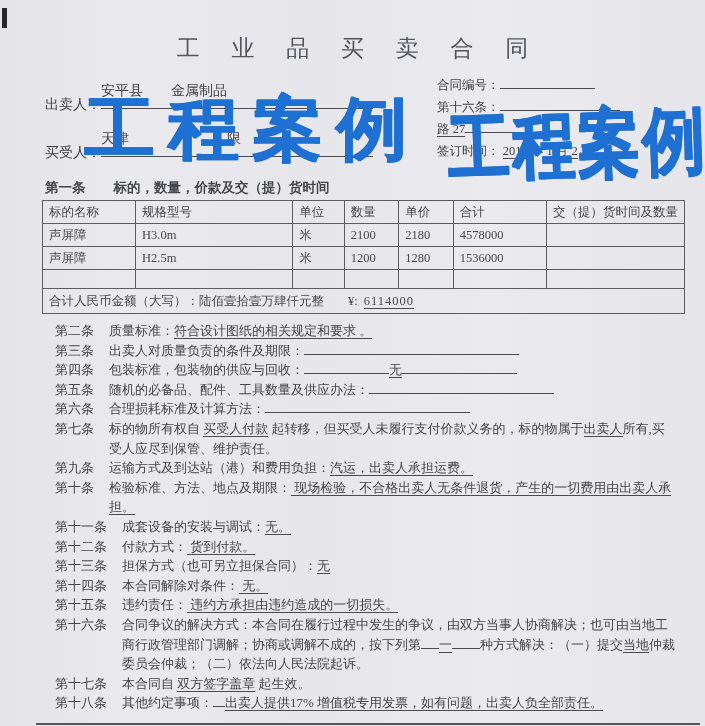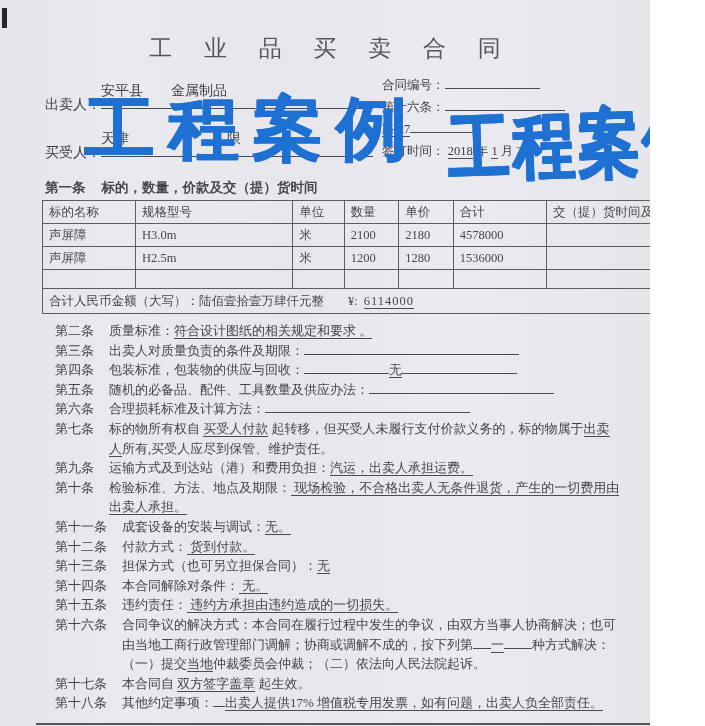--- a/index.html
+++ b/index.html
@@ -1,36 +1,36 @@
 <!DOCTYPE html>
 <html><head>
 <meta charset="utf-8">
 <style>
   html,body{margin:0;padding:0;}
   .page{
     position:relative;
-    width:650px;height:726px;
+    width:705px;height:726px;
     overflow:hidden;
     background:linear-gradient(90deg,#e4e4e9 0%,#eaeaee 18%,#e7e7eb 45%,#ebebef 70%,#e6e6ea 100%);
     font-family:"Liberation Serif","DejaVu Serif",serif;
     color:#3f3f46;
   }
   .corner-mark{position:absolute;left:2px;top:8px;width:5px;height:20px;background:#26262c;}
   .doc-title{
     text-align:center;padding-top:33px;font-size:23px;letter-spacing:13px;text-indent:13px;
     color:#55555e;font-weight:400;
   }
   .header-row{display:flex;justify-content:space-between;margin:10px 18px 0 45px;}
   .left-block{font-size:14px;line-height:34px;white-space:nowrap;}
   .right-block{font-size:12.5px;line-height:22px;width:250px;white-space:nowrap;font-family:Liberation Serif, serif;}
   .u{border-bottom:1px solid #4b4b53;margin-top:37px;}
   .blank{display:inline-block;border-bottom:1px solid #4b4b53;height:12px;vertical-align:baseline;}
   .fill{display:inline-block;border-bottom:1px solid #4b4b53;width:272px;overflow:hidden;}
   .sec-heading{margin:9px 0 3px 45px;font-size:13.5px;font-weight:600;color:#46464d;}
-  .sec-heading .sp{margin-right:16px;}
+  .sec-heading .sp{margin-right:28px;}
   table.contract{border-collapse:collapse;margin:2px 0 6px 42px;width:643px;font-size:12.5px;table-layout:fixed;}
   table.contract th,table.contract td{
     border:1px solid #5c5c63;padding:2px 6px;text-align:left;font-weight:400;color:#46464d;
     height:18px;overflow:hidden;white-space:nowrap;
   }
   table.contract tbody tr:last-child td{height:14px;}
   table.contract td.foot{height:20px;}
   .amount{border-bottom:1px solid #4b4b53;letter-spacing:1px;}
   .cur{margin:0 6px 0 24px;}
   .clauses{margin:7px 28px 0 55px;}

